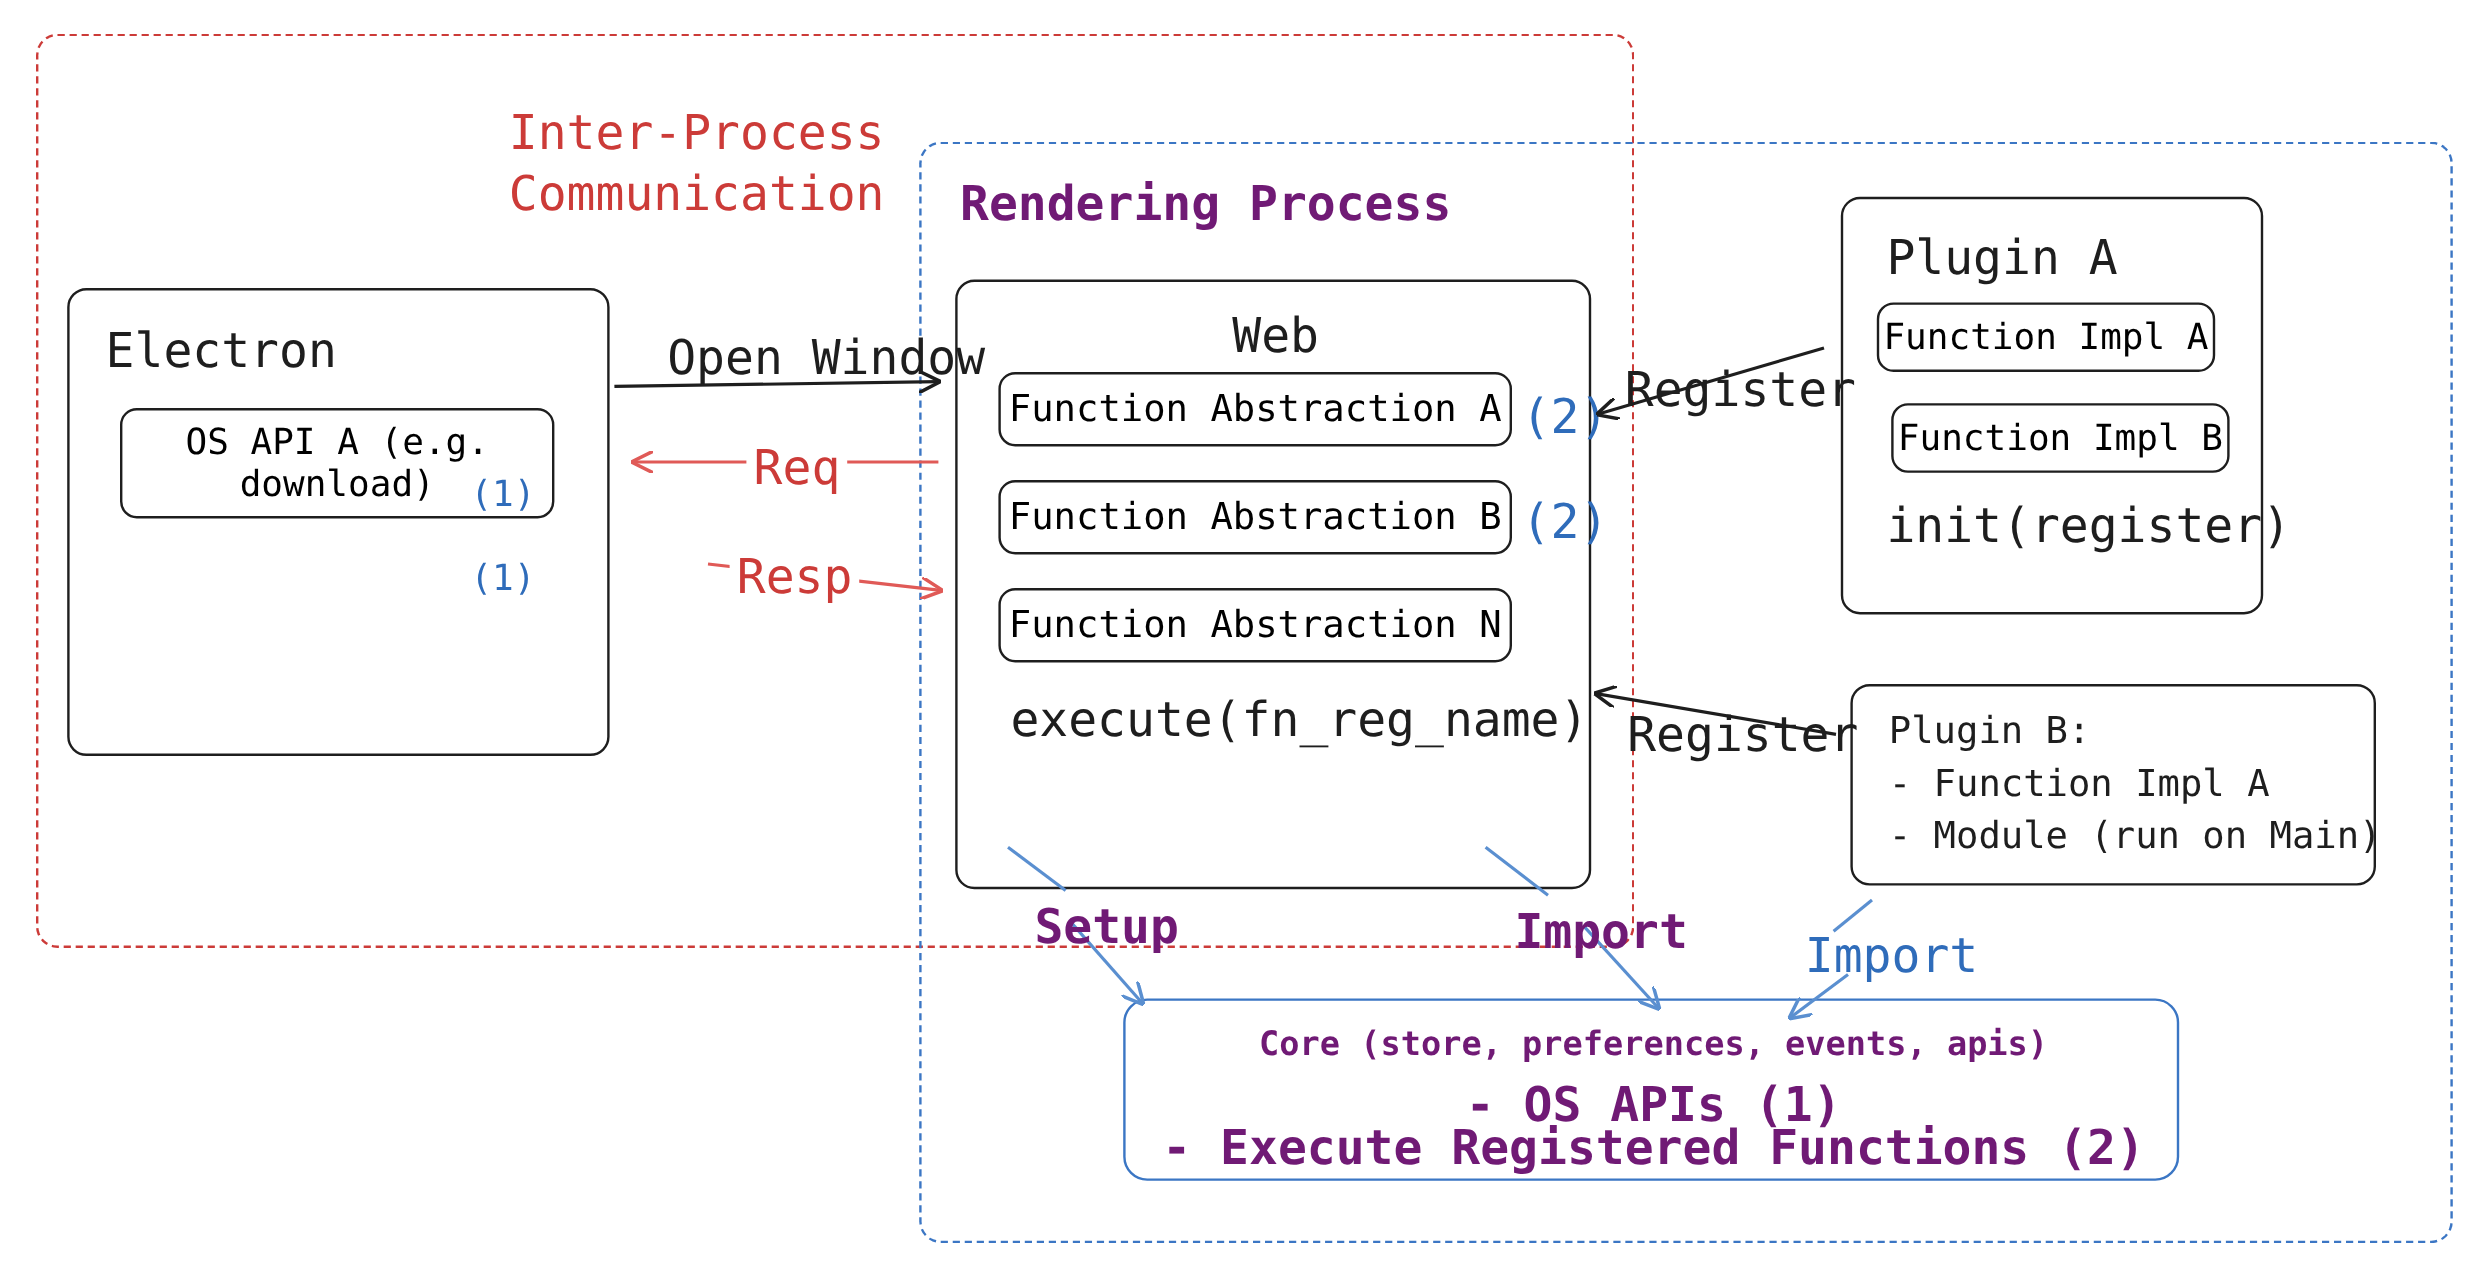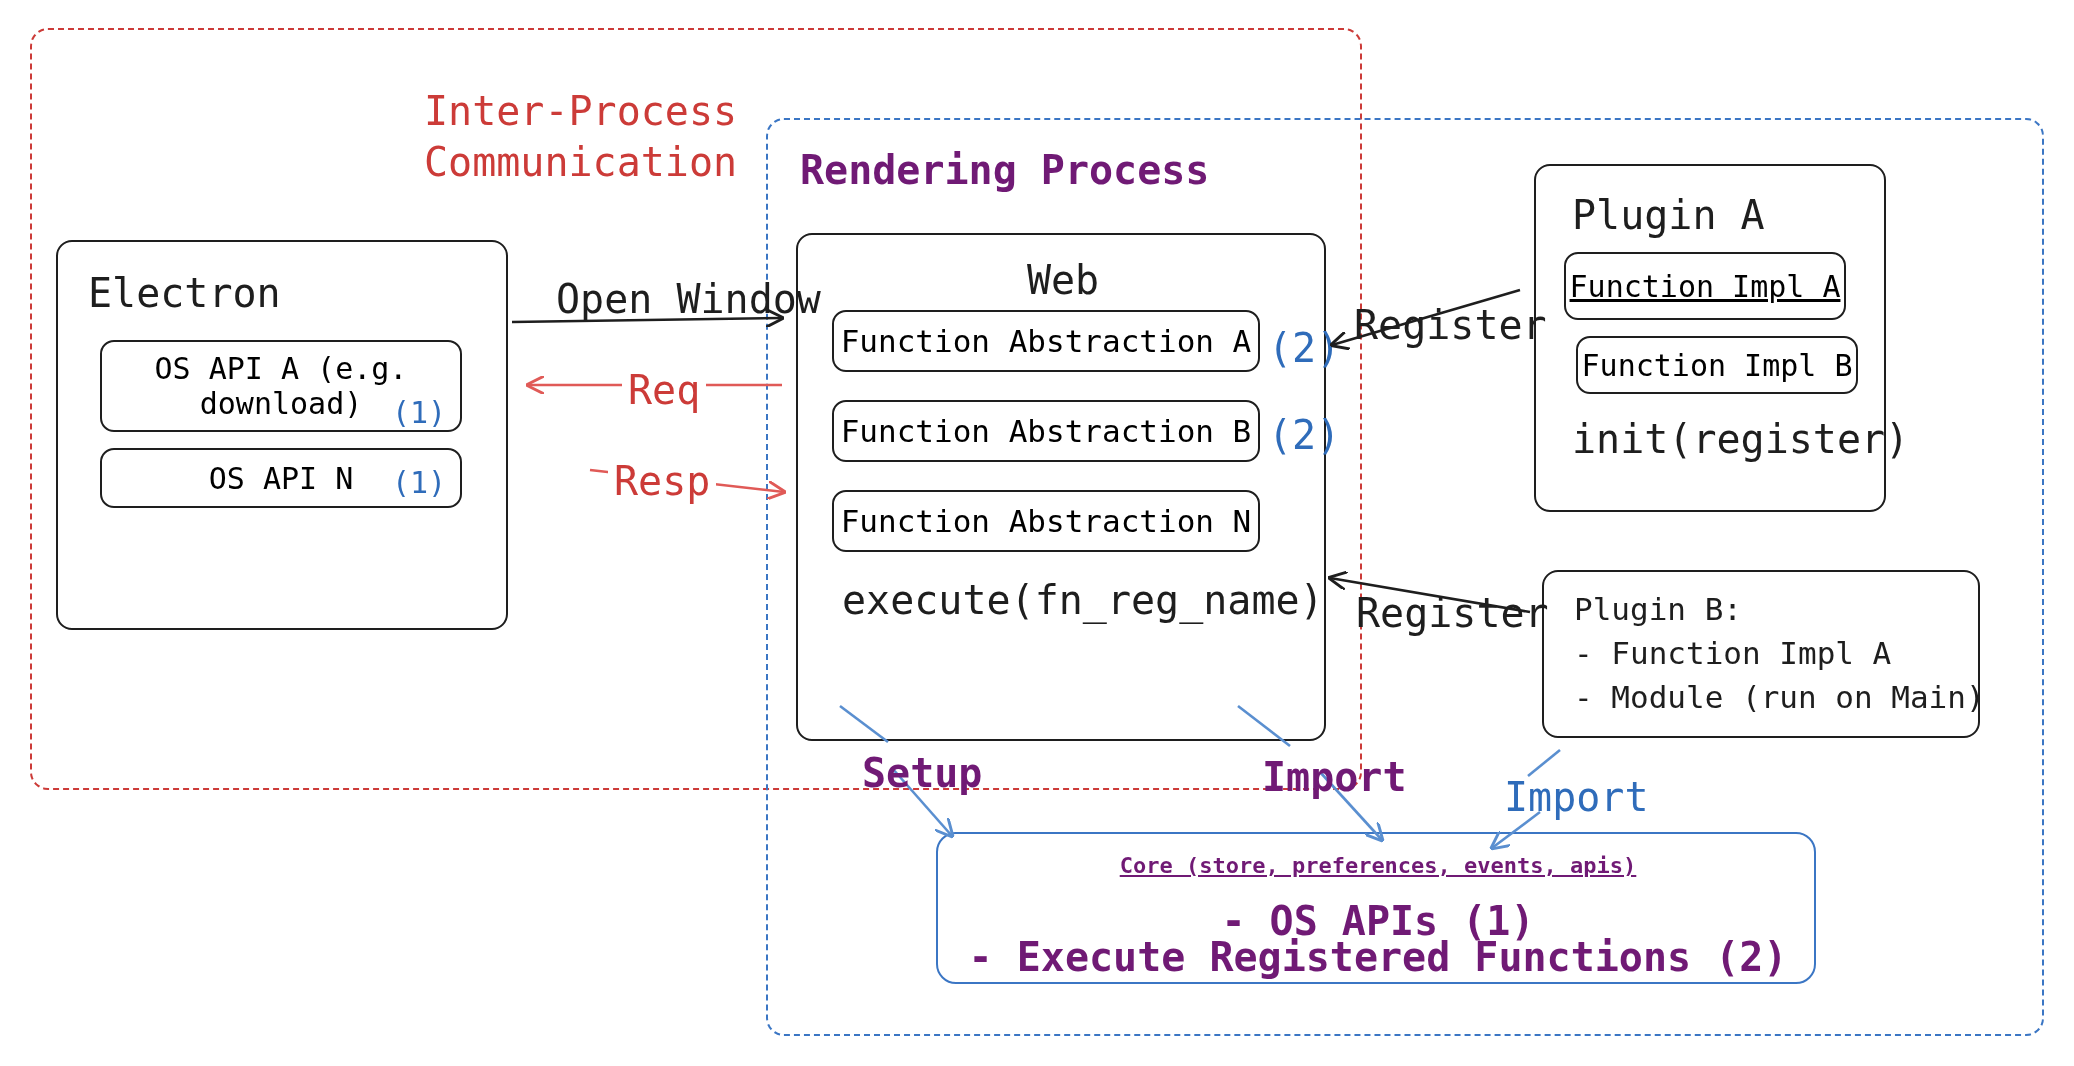--- a/index.html
+++ b/index.html
@@ -15,21 +15,21 @@
   .dash-blue{border:2.5px dashed #3b76c4;border-radius:18px;background:transparent;}
   .core-box{border:2.5px solid #3b76c4;border-radius:20px;background:#ffffff;}
   .lbl{position:absolute;white-space:pre;line-height:1.28;color:#1e1e1e;}
   .red{color:#cc3b38;}
   .blue{color:#2f6cba;}
   .blue-b{color:#701a75;font-weight:bold;}
   .ctr{display:flex;align-items:center;justify-content:center;text-align:center;}
   .t30{font-size:30px;}
   .t31{font-size:31px;}
   .t32{font-size:40px;}
-  .t34{font-size:22px;text-decoration:underline;}
+  .t34{font-size:28px;}
 </style>
 </head>
 <body>
 
 <div class="stage">
 
   <div class="node dash-red" style="left:30px;top:28px;width:1332px;height:762px;"></div>
   <div class="node dash-blue" style="left:766px;top:118px;width:1278px;height:918px;"></div>
 
   <div class="lbl red t32" style="left:424px;top:86px;">Inter-Process
@@ -38,23 +38,20 @@
 
   <div class="node box" style="left:56px;top:240px;width:452px;height:390px;">
     <div class="lbl t32" style="left:30px;top:26px;">Electron</div>
 
     <div class="node box inner ctr" style="left:42px;top:98px;width:362px;height:92px;">
       <span class="t30" style="white-space:pre;">OS API A (e.g.
 download)</span>
     </div>
     <div class="lbl blue t30" style="left:334px;top:152px;">(1)</div>
 
-    <div class="node box inner ctr" style="left:42px;top:206px;width:362px;height:60px;">
-      <span class="t30" style="white-space:pre;">OS API N</span>
-    </div>
     <div class="lbl blue t30" style="left:334px;top:222px;">(1)</div>
   </div>
 
   <div class="node box" style="left:796px;top:193px;width:530px;height:508px;margin-top:40px;">
     <div class="lbl t32 ctr" style="left:0;top:20px;width:530px;">Web</div>
 
     <div class="node box inner ctr" style="left:34px;top:75px;width:428px;height:62px;">
       <span class="t31">Function Abstraction A</span>
     </div>
     <div class="lbl blue t32" style="left:470px;top:88px;">(2)</div>
@@ -67,21 +64,21 @@
     <div class="node box inner ctr" style="left:34px;top:255px;width:428px;height:62px;">
       <span class="t31">Function Abstraction N</span>
     </div>
 
     <div class="lbl t32" style="left:44px;top:340px;">execute(fn_reg_name)</div>
   </div>
 
   <div class="node box" style="left:1534px;top:164px;width:352px;height:348px;">
     <div class="lbl t32" style="left:36px;top:24px;">Plugin A</div>
 
-    <div class="node box inner ctr" style="left:28px;top:86px;width:282px;height:68px;text-decoration:underline;">
+    <div class="node box inner ctr" style="left:28px;top:86px;width:282px;height:58px;">
       <span class="t30">Function Impl A</span>
     </div>
     <div class="node box inner ctr" style="left:40px;top:170px;width:282px;height:58px;">
       <span class="t30">Function Impl B</span>
     </div>
 
     <div class="lbl t32" style="left:36px;top:248px;">init(register)</div>
   </div>
 
   <div class="node box" style="left:1542px;top:570px;width:438px;height:168px;">

